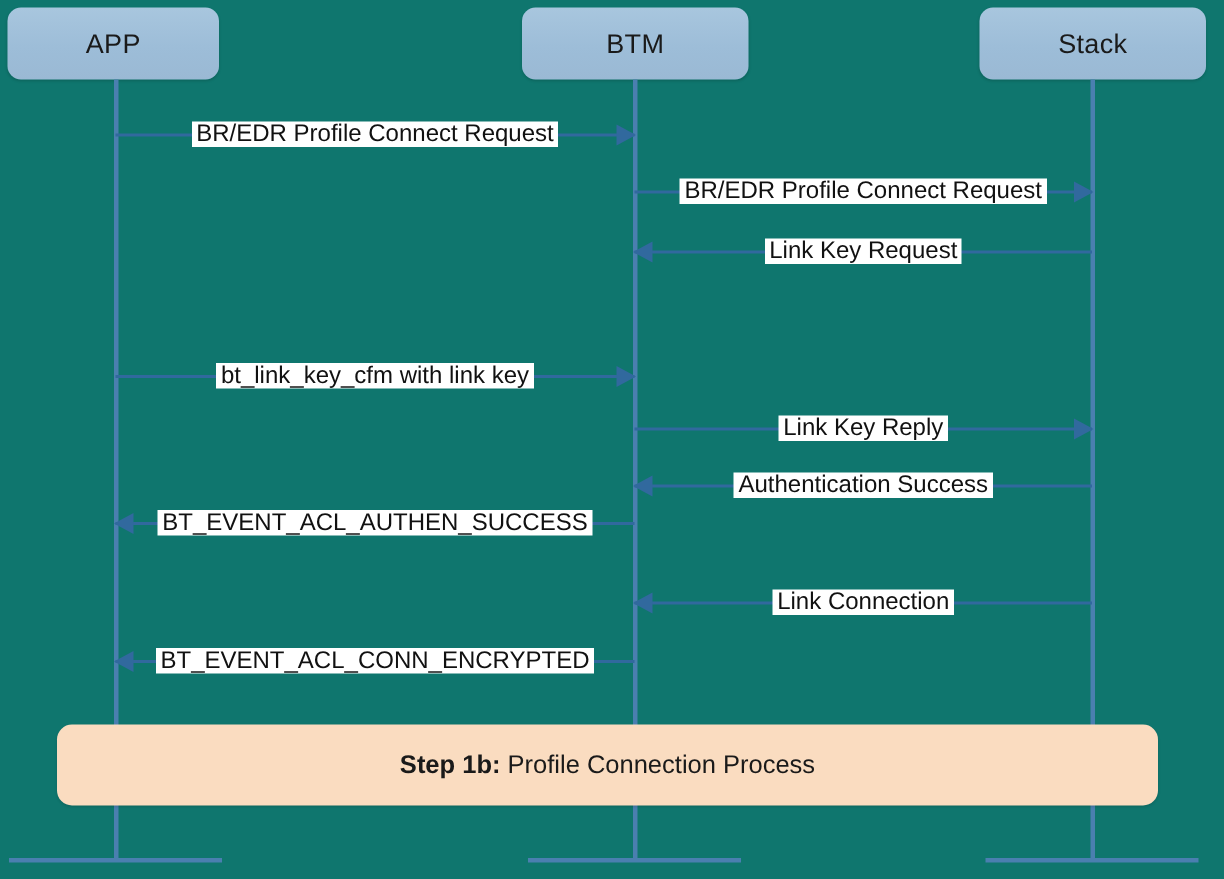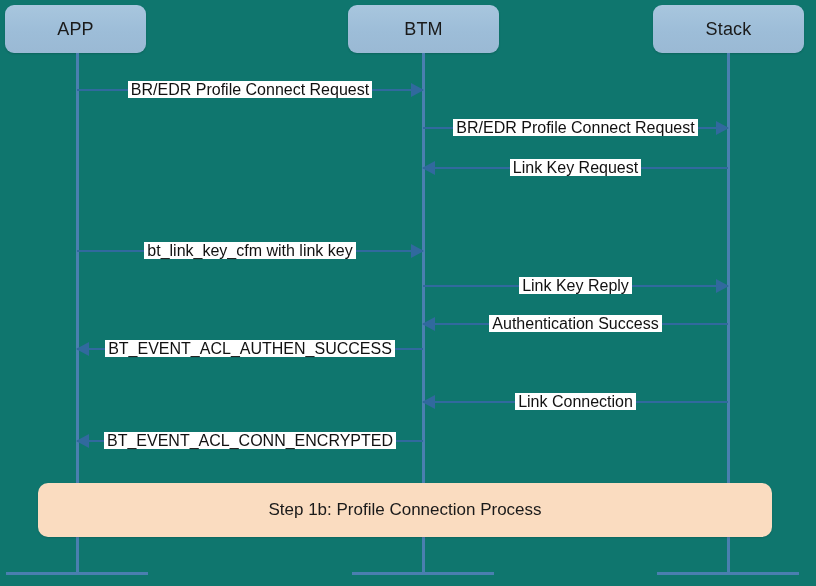--- a/index.html
+++ b/index.html
@@ -106,21 +106,21 @@
     display: flex;
     align-items: center;
     justify-content: center;
   }
   .step-text {
     font-size: 17px;
     color: #1a1a1a;
     white-space: nowrap;
   }
   .step-text b {
-    font-weight: normal;
+    font-weight: bold;
   }
 </style>
 </head>
 <body>
 
 <div id="diagram">
     <div class="participant" style="left: 5px; top: 5px; width: 141px;">
       <div class="participant-label">APP</div>
     </div>
     <div class="lifeline" style="left: 76px; top: 53px; height: 519px;"></div>

